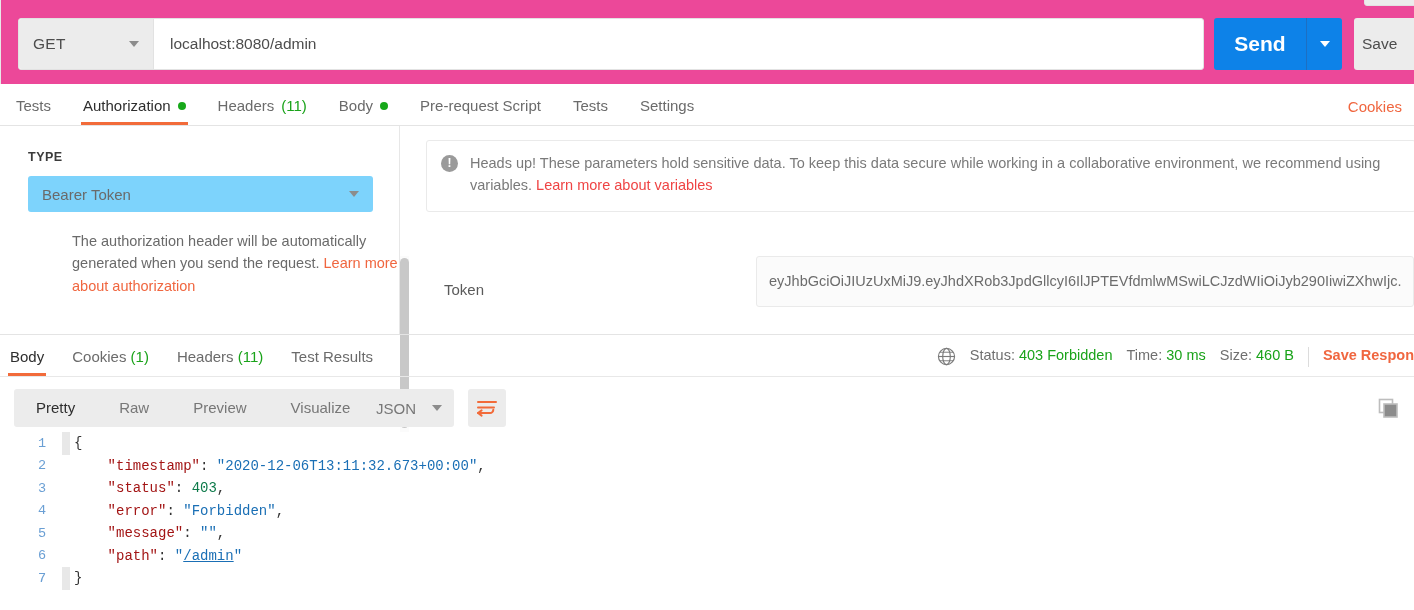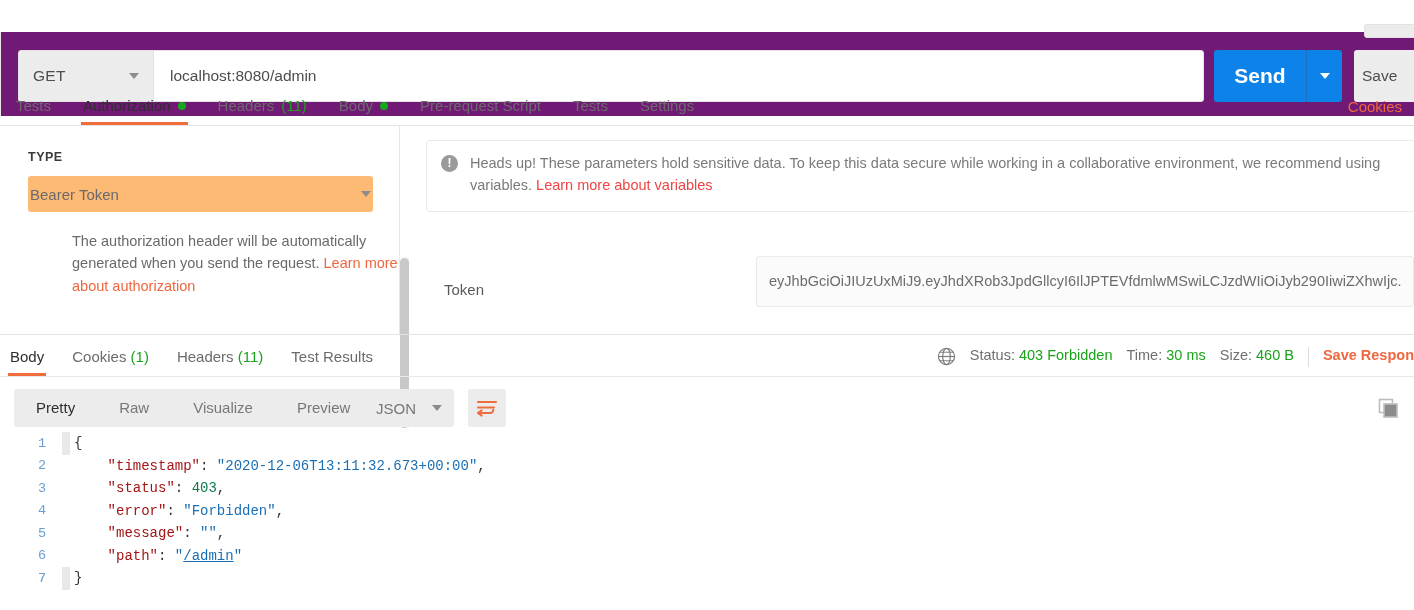--- a/index.html
+++ b/index.html
@@ -8,22 +8,21 @@
     background: #ffffff;
     font-family: "Liberation Sans", sans-serif;
     overflow: hidden;
     color: #333;
   }
   .app { position: relative; width: 1414px; height: 610px; }
 
   
   .urlbar-row {
     position: absolute; left: 0; top: 0; width: 1414px; height: 84px;
-    background: #701a75;
-    margin-top: 32px;
+    background: #ec4899;
   }
   .left-edge-line { position:absolute; left:0; top:0; width:1px; height:84px; background:#e8e8e8; }
   .method-url {
     position: absolute; left: 18px; top: 18px;
     width: 1186px; height: 52px;
     border: 1px solid #e2e2e2; border-radius: 3px;
     background: #fff; display: flex; align-items: stretch;
   }
   .method-box {
     width: 135px; background: #ececec; display: flex; align-items: center;
@@ -91,23 +90,23 @@
     position: absolute; left: 0; top: 126px; width: 1414px; height: 208px;
     background: #fff;
   }
   .auth-left {
     position: absolute; left: 0; top: 0; width: 400px; height: 208px;
     border-right: 1px solid #e7e7e7; padding: 24px 28px 0 28px;
     overflow: hidden;
   }
   .type-label { font-size: 12.5px; font-weight: bold; color: #3b3b3b; letter-spacing: .5px; }
   .type-select {
-    margin-top: 12px; width: 345px; height: 36px; background: #fdba74;
+    margin-top: 12px; width: 345px; height: 36px; background: #7dd3fc;
     border-radius: 3px; display: flex; align-items: center;
-    justify-content: space-between; padding: 0 2px; cursor: pointer;
+    justify-content: space-between; padding: 0 14px; cursor: pointer;
   }
   .type-select span { font-size: 15px; color: #6a6a6a; }
   .auth-note {
     margin-top: 18px; width: 330px; font-size: 14.5px; line-height: 1.55;
     color: #6a6a6a;
     margin-left: 44px;
   }
   .auth-note a { color: #f0663f; text-decoration: none; cursor: pointer; }
   .vscroll {
     position: absolute; left: 400px; top: 130px; width: 9px; height: 204px;
@@ -338,22 +337,22 @@
         <span class="meta-val">460 B</span></span>
       <span class="meta-divider"></span>
       <span class="save-response">Save Respon</span>
     </div>
   </div>
 
   <div class="fmt-row">
     <div class="fmt-group">
       <div class="fmt-btn active">Pretty</div>
       <div class="fmt-btn">Raw</div>
+      <div class="fmt-btn">Preview</div>
       <div class="fmt-btn">Visualize</div>
-      <div class="fmt-btn">Preview</div>
     </div>
     <div class="json-select">
       <span>JSON</span>
       <span class="caret"></span>
     </div>
     <div class="wrap-btn">
       <svg width="22" height="18" viewBox="0 0 22 18">
         <line x1="2" y1="3" x2="20" y2="3" stroke="#f26b3a" stroke-width="2" stroke-linecap="round"></line>
         <line x1="2" y1="8.5" x2="18" y2="8.5" stroke="#f26b3a" stroke-width="2" stroke-linecap="round"></line>
         <path d="M2 14 H14 A3.2 3.2 0 0 0 17.3 10.8" fill="none" stroke="#f26b3a" stroke-width="2" stroke-linecap="round"></path>

